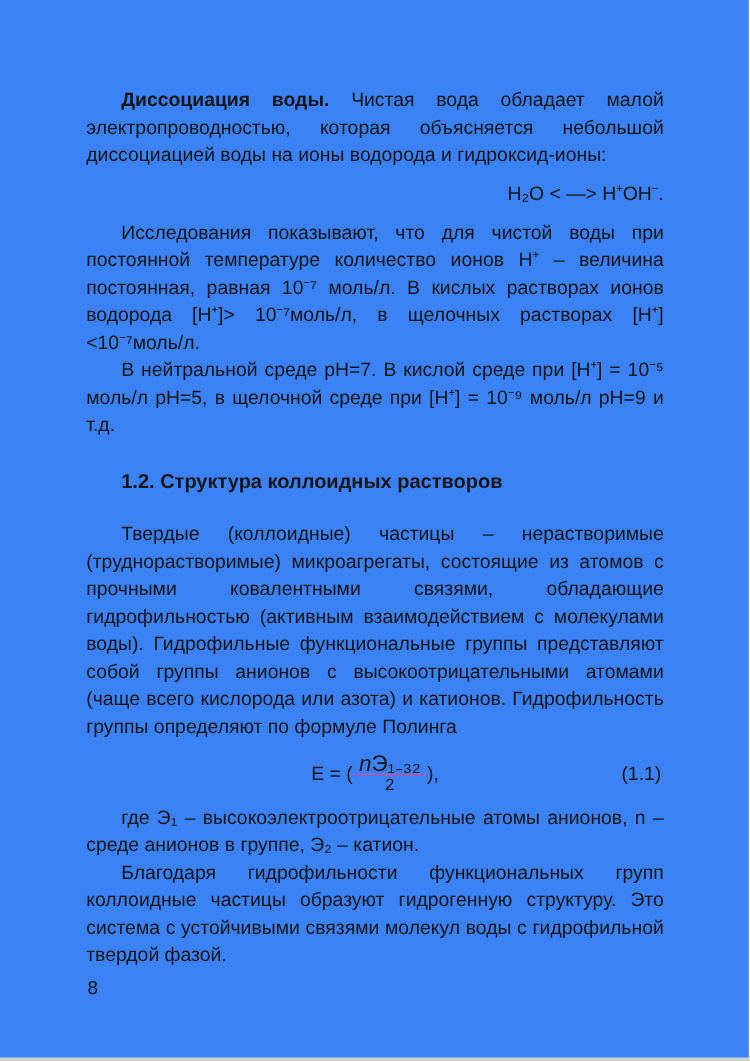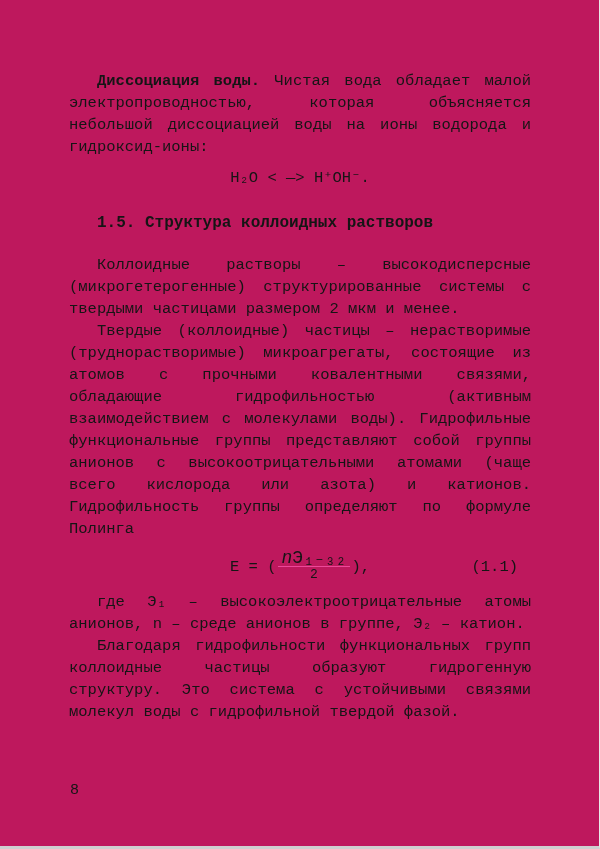--- a/index.html
+++ b/index.html
@@ -1,58 +1,58 @@
 <!DOCTYPE html>
 <html><head>
 <meta charset="utf-8">
 <style>
   * { margin: 0; padding: 0; box-sizing: border-box; }
   html, body { background: #ffffff; }
   .page {
     width: 600px;
     height: 849px;
-    background: #be185d;
+    background: #3b82f6;
     position: relative;
-    font-family: Liberation Mono, monospace;
+    font-family: Liberation Sans, sans-serif;
     color: #151515;
     padding: 70px 68px 0 69px;
     border-bottom: 3px solid #cfcfcf;
     border-right: 1px solid #e9e9e9;
     overflow: hidden;
   }
   .para {
     font-size: 15.5px;
     line-height: 22px;
     text-align: justify;
     text-indent: 28px;
   }
   .para b { font-weight: bold; }
   .formula {
-    text-align: center;
+    text-align: right;
     font-size: 15.5px;
     line-height: 22px;
     margin: 9px 0;
   }
   .heading {
     font-size: 16px;
     font-weight: bold;
     line-height: 22px;
     padding-left: 28px;
     margin: 23px 0 20px 0;
   }
   .formula-row {
     position: relative;
     text-align: center;
     font-size: 15.5px;
     margin: 10px 0 8px 0;
     line-height: 20px;
   }
   .formula-number {
     position: absolute;
-    right: 13px;
+    right: 2px;
     top: 50%;
     transform: translateY(-50%);
   }
   .frac {
     display: inline-block;
     vertical-align: middle;
     text-align: center;
     margin: 0 1px;
   }
   .frac .num {
@@ -77,28 +77,29 @@
 </style>
 </head>
 <body>
 
 <div class="page">
 
   <p class="para"><b>Диссоциация воды.</b><span> Чистая вода обладает малой электропроводностью, которая объясняется небольшой диссоциацией воды на ионы водорода и гидроксид-ионы:</span></p>
 
   <div class="formula">H₂O &lt; —&gt; H⁺OH⁻.</div>
 
+  <p class="para">Исследования показывают, что для чистой воды при постоянной температуре количество ионов H⁺ – величина постоянная, равная 10⁻⁷ моль/л. В кислых растворах ионов водорода [H⁺]&gt; 10⁻⁷моль/л, в щелочных растворах [H⁺]&lt;10⁻⁷моль/л.</p>
 
 
 
+  <p class="para">В нейтральной среде pH=7. В кислой среде при [H⁺] = 10⁻⁵ моль/л pH=5, в щелочной среде при [H⁺] = 10⁻⁹ моль/л pH=9 и т.д.</p>
 
 
-  <h2 class="heading">1.5. Структура коллоидных растворов</h2>
+  <h2 class="heading">1.2. Структура коллоидных растворов</h2>
 
-  <p class="para">Коллоидные растворы – высокодисперсные (микрогетерогенные) структурированные системы с твердыми частицами размером 2 мкм и менее.</p>
 
   <p class="para">Твердые (коллоидные) частицы – нерастворимые (труднорастворимые) микроагрегаты, состоящие из атомов с прочными ковалентными связями, обладающие гидрофильностью (активным взаимодействием с молекулами воды). Гидрофильные функциональные группы представляют собой группы анионов с высокоотрицательными атомами (чаще всего кислорода или азота) и катионов. Гидрофильность группы определяют по формуле Полинга</p>
 
   <div class="formula-row">
     <span><span>Е = (</span><span class="frac"><span class="num"><i>n</i><span>Э₁₋₃₂</span></span><span class="den">2</span></span><span>),</span></span>
     <span class="formula-number">(1.1)</span>
   </div>
 
   <p class="para">где Э₁ – высокоэлектроотрицательные атомы анионов, n – среде анионов в группе, Э₂ – катион.</p>
 

